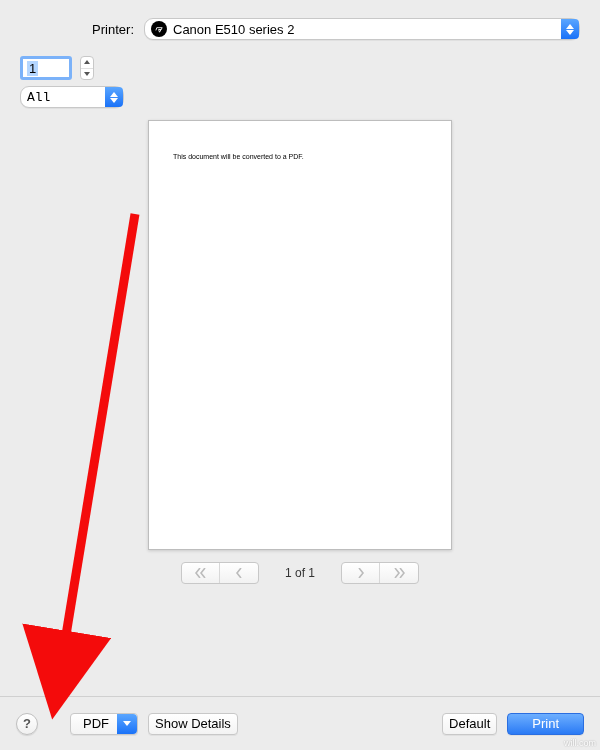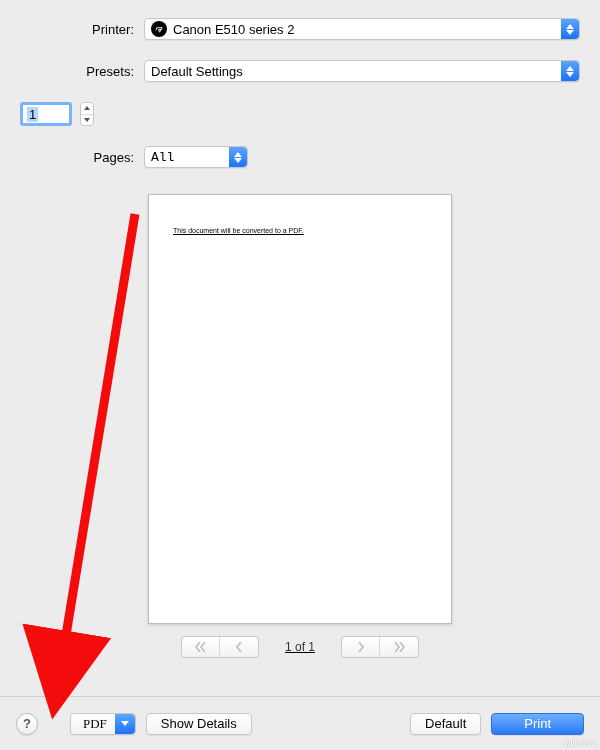--- a/index.html
+++ b/index.html
@@ -7,33 +7,33 @@
       width: 600px;
       height: 750px;
       background: #ececec;
       font-family: -apple-system, "Helvetica Neue", Arial, sans-serif;
       font-size: 13px;
       color: #000;
       position: relative;
       overflow: hidden;
     }
     .form-area { padding: 18px 20px 0 20px; }
-    .row { display: flex; align-items: center; margin-bottom: 20px; }
+    .row { display: flex; align-items: center; margin-bottom: 6px; }
     .label {
       width: 124px;
       text-align: right;
       padding-right: 10px;
       font-size: 13px;
     }
     .select {
       flex: 1;
       height: 22px;
       background: #fff;
       border: 1px solid #c8c8c8;
-      border-radius: 4px;
+      border-radius: 9px;
       display: flex;
       align-items: center;
       padding: 0 6px;
       position: relative;
       box-shadow: 0 1px 0 rgba(0,0,0,0.05);
     }
     .select.small { flex: none; width: 104px; font-family: Liberation Mono, monospace; }
     .select .caps {
       position: absolute;
       right: 0; top: 0; bottom: 0;
@@ -78,21 +78,20 @@
       border-radius: 4px;
       background: #fff;
       display:flex; flex-direction:column;
     }
     .stepper div { flex:1; display:flex; align-items:center; justify-content:center; }
     .stepper div:first-child { border-bottom:1px solid #e0e0e0; }
 
     .preview-area {
       display:flex; flex-direction:column; align-items:center;
       padding-top: 6px;
-      text-decoration: underline;
     }
     .page {
       width: 304px; height: 430px;
       background: #fff;
       border: 1px solid #bdbdbd;
       box-shadow: 0 1px 3px rgba(0,0,0,0.15);
       padding: 32px 24px;
     }
     .page-text { font-size: 7px; color:#000; }
 
@@ -133,39 +132,39 @@
       background: linear-gradient(#ffffff,#f0f0f0);
       display:flex; align-items:center; justify-content:center;
       color: #555; font-size: 13px; font-weight:bold;
       box-shadow: 0 1px 1px rgba(0,0,0,0.1);
     }
     .btn {
       height: 22px;
       border: 1px solid #c8c8c8;
       border-radius: 4px;
       background: linear-gradient(#ffffff,#f3f3f3);
-      padding: 0 14px;
+      padding: 0 6px;
       display:flex; align-items:center; justify-content:center;
       font-size: 13px;
       box-shadow: 0 1px 0 rgba(0,0,0,0.05);
       white-space: nowrap;
     }
-    .btn.pdf { padding: 0 0 0 12px; font-family: Liberation Serif, serif; }
+    .btn.pdf { padding: 0 0 0 12px; }
     .btn.pdf .pdf-cap {
       width: 20px; height: 100%;
       background: linear-gradient(#5aa6ff,#1a72f8);
       border-radius: 0 4px 4px 0;
       margin-left: 8px;
       display:flex; align-items:center; justify-content:center;
     }
     .btn.primary {
       border: 1px solid #2a6ee0;
       background: linear-gradient(#6dafff,#2a7af5);
       color: #fff;
-      padding: 0 32px;
+      padding: 0 24px;
     }
     .spacer { flex: 1; }
 
     .arrow-overlay {
       position:absolute;
       pointer-events:none;
       left: 0; top: 0;
     }
     .watermark {
       position:absolute;
@@ -193,55 +192,40 @@
         <svg width="8" height="5">
             <path d="M0 5 L4 0 L8 5 Z" fill="#fff"></path>
           </svg>
         <svg width="8" height="5">
             <path d="M0 0 L4 5 L8 0 Z" fill="#fff"></path>
           </svg>
       </span>
     </div>
   </div>
 
-  <div class="row">
-    <div class="label">Presets:</div>
-    <div class="select">
-      <span class="select-text">Default Settings</span>
-      <span class="caps">
-        <svg width="8" height="5">
-            <path d="M0 5 L4 0 L8 5 Z" fill="#fff"></path>
-          </svg>
-        <svg width="8" height="5">
-            <path d="M0 0 L4 5 L8 0 Z" fill="#fff"></path>
-          </svg>
-      </span>
-    </div>
-  </div>
 
   <div class="row" style="margin-top:16px;">
     <div class="copies-input">
       <span>1</span>
     </div>
     <div class="stepper">
       <div>
           <svg width="6" height="4">
             <path d="M0 4 L3 0 L6 4 Z" fill="#555"></path>
           </svg>
         </div>
       <div>
           <svg width="6" height="4">
             <path d="M0 0 L3 4 L6 0 Z" fill="#555"></path>
           </svg>
         </div>
     </div>
   </div>
 
   <div class="row">
-    <div class="label">Pages:</div>
     <div class="select small">
       <span class="select-text">All</span>
       <span class="caps">
         <svg width="8" height="5">
             <path d="M0 5 L4 0 L8 5 Z" fill="#fff"></path>
           </svg>
         <svg width="8" height="5">
             <path d="M0 0 L4 5 L8 0 Z" fill="#fff"></path>
           </svg>
       </span>

